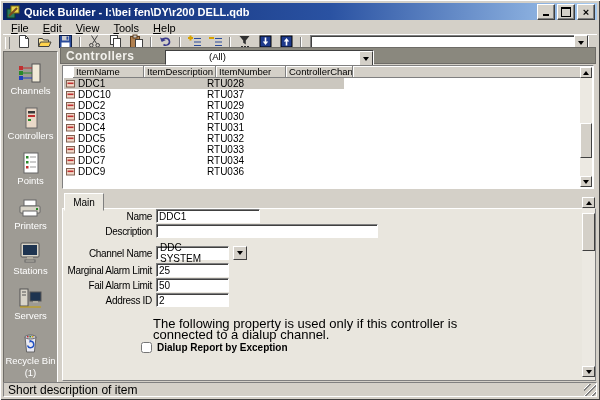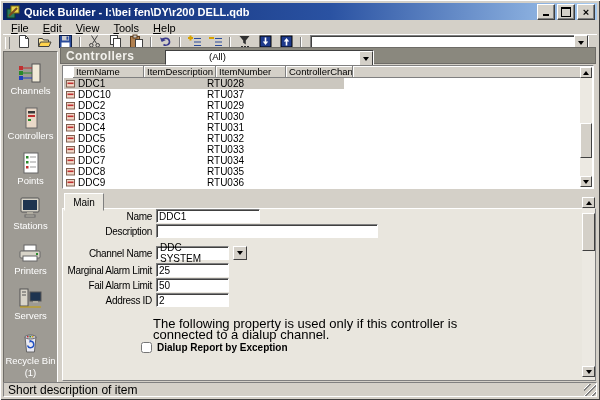--- a/index.html
+++ b/index.html
@@ -321,38 +321,38 @@
             <line x1="12" y1="10" x2="18" y2="10" stroke="#999"></line>
             <rect x="8" y="14" width="2.5" height="2.5" fill="#c03030"></rect>
             <line x1="12" y1="15" x2="18" y2="15" stroke="#999"></line>
           </svg>
       </span>
       <span class="side-label">Points</span>
     </div>
     <div class="side-item">
       <span class="side-icon">
         <svg width="26" height="22">
+            <rect x="7" y="3" width="12" height="6" fill="#fff" stroke="#666"></rect>
+            <rect x="3" y="9" width="20" height="7" rx="1" fill="#d8d4c8" stroke="#666"></rect>
+            <rect x="6" y="14" width="14" height="5" fill="#fff" stroke="#666"></rect>
+            <rect x="19" y="11" width="2" height="2" fill="#2a8a2a"></rect>
+          </svg>
+      </span>
+      <span class="side-label">Printers</span>
+    </div>
+    <div class="side-item">
+      <span class="side-icon">
+        <svg width="26" height="22">
             <rect x="4" y="1" width="18" height="14" rx="1" fill="#d8d4c8" stroke="#555"></rect>
             <rect x="6" y="3" width="14" height="10" fill="#1e3450"></rect>
             <rect x="10" y="15" width="6" height="3" fill="#b0aca0"></rect>
             <rect x="8" y="18" width="10" height="2" fill="#c8c4b8" stroke="#666"></rect>
           </svg>
       </span>
       <span class="side-label">Stations</span>
-    </div>
-    <div class="side-item">
-      <span class="side-icon">
-        <svg width="26" height="22">
-            <rect x="7" y="3" width="12" height="6" fill="#fff" stroke="#666"></rect>
-            <rect x="3" y="9" width="20" height="7" rx="1" fill="#d8d4c8" stroke="#666"></rect>
-            <rect x="6" y="14" width="14" height="5" fill="#fff" stroke="#666"></rect>
-            <rect x="19" y="11" width="2" height="2" fill="#2a8a2a"></rect>
-          </svg>
-      </span>
-      <span class="side-label">Printers</span>
     </div>
     <div class="side-item">
       <span class="side-icon">
         <svg width="26" height="22">
             <rect x="3" y="2" width="8" height="17" fill="#d8d4c8" stroke="#555"></rect>
             <line x1="5" y1="5" x2="9" y2="5" stroke="#555"></line>
             <line x1="5" y1="8" x2="9" y2="8" stroke="#555"></line>
             <rect x="13" y="5" width="11" height="9" fill="#1e3450" stroke="#555"></rect>
             <rect x="16" y="14" width="5" height="2" fill="#b0aca0"></rect>
             <line x1="3" y1="20" x2="24" y2="20" stroke="#c8a000"></line>
@@ -474,30 +474,20 @@
         <span class="cname">DDC7</span>
           <span class="cdesc"></span>
           <span class="cnum">RTU034</span>
           <span class="cchan"></span>
       </div>
       <div class="lrow">
         <span class="row-icon"><svg width="9" height="9">
               <rect x="0.5" y="1.5" width="8" height="6.5" fill="#f0d8c8" stroke="#806050"></rect>
               <rect x="1.5" y="3.5" width="6" height="1.6" fill="#c03030"></rect>
             </svg></span>
-        <span class="cname">DDC8</span>
-          <span class="cdesc"></span>
-          <span class="cnum">RTU035</span>
-          <span class="cchan"></span>
-      </div>
-      <div class="lrow">
-        <span class="row-icon"><svg width="9" height="9">
-              <rect x="0.5" y="1.5" width="8" height="6.5" fill="#f0d8c8" stroke="#806050"></rect>
-              <rect x="1.5" y="3.5" width="6" height="1.6" fill="#c03030"></rect>
-            </svg></span>
         <span class="cname">DDC9</span>
           <span class="cdesc"></span>
           <span class="cnum">RTU036</span>
           <span class="cchan"></span>
       </div>
     </div>
     <div class="vsb list-sb">
       <span class="sbtn sb-up">
           <span class="tri-up"></span>
         </span>

